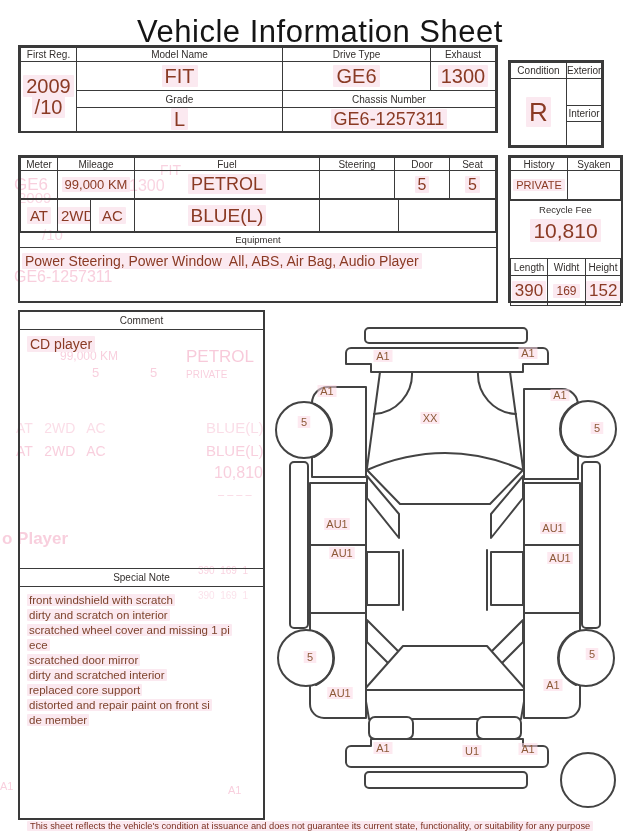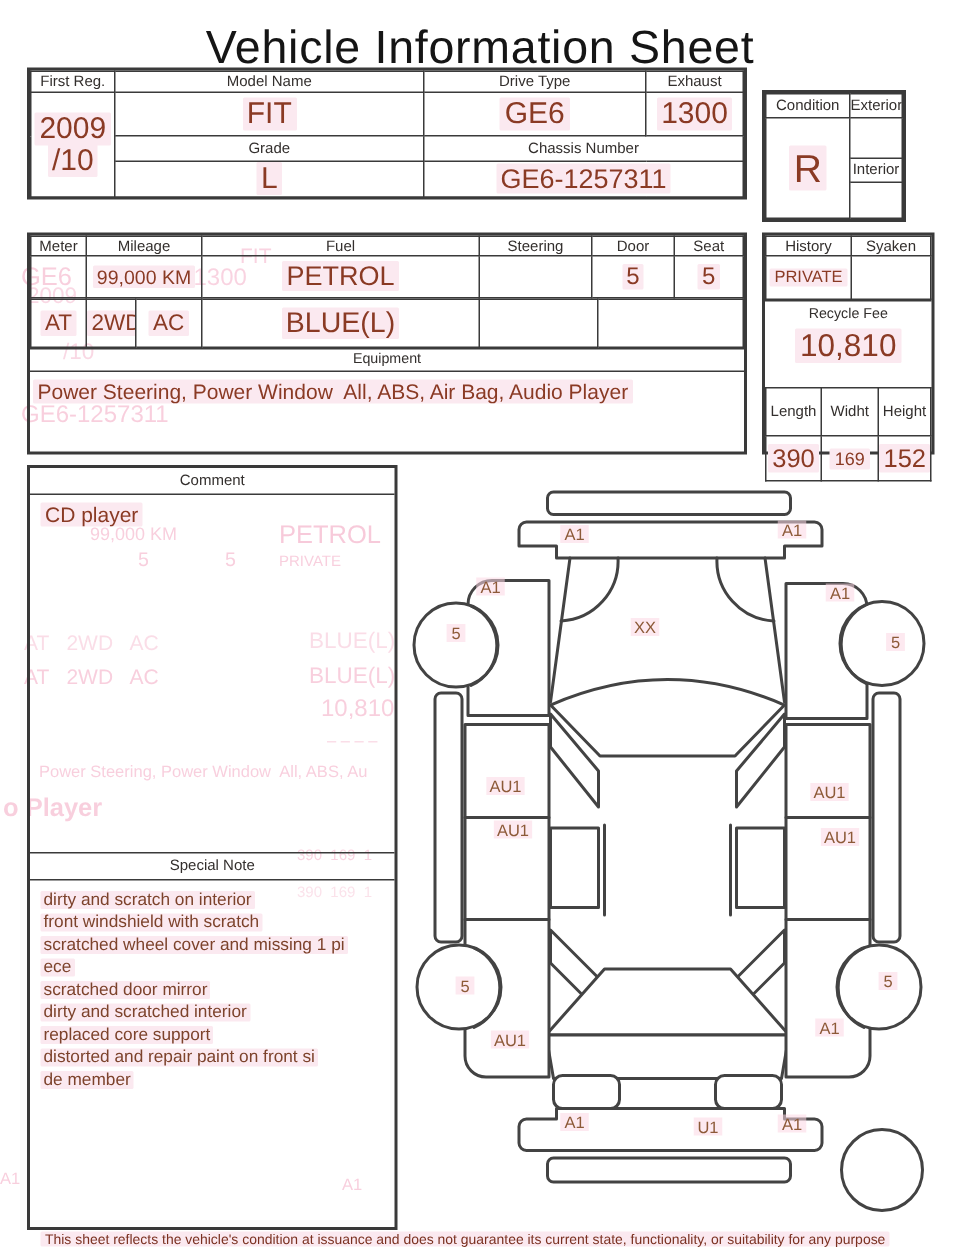--- a/index.html
+++ b/index.html
@@ -57,21 +57,20 @@
       <span class="ghost" style="left: 186px; top: 347px; font-size: 17px; opacity: 0.55;">PETROL</span>
       <span class="ghost" style="left: 92px; top: 365px; font-size: 13px; opacity: 0.5;">5</span>
       <span class="ghost" style="left: 150px; top: 365px; font-size: 13px; opacity: 0.5;">5</span>
       <span class="ghost" style="left: 186px; top: 369px; font-size: 10px; opacity: 0.5;">PRIVATE</span>
       <span class="ghost" style="left: 16px; top: 420px; font-size: 14px; opacity: 0.35;">AT   2WD   AC</span>
       <span class="ghost" style="left: 16px; top: 443px; font-size: 14px; opacity: 0.5;">AT   2WD   AC</span>
       <span class="ghost" style="left: 206px; top: 419px; font-size: 15px; opacity: 0.35;">BLUE(L)</span>
       <span class="ghost" style="left: 206px; top: 442px; font-size: 15px; opacity: 0.5;">BLUE(L)</span>
       <span class="ghost" style="left: 214px; top: 464px; font-size: 16px; opacity: 0.5;">10,810</span>
       <span class="ghost" style="left: 218px; top: 488px; font-size: 11px; opacity: 0.45;">– – – –</span>
-      <span class="ghost" style="left: 26px; top: 509px; font-size: 11px; opacity: 0.5;">Power Steering, Power Window  All, ABS, Au</span>
       <span class="ghost" style="left: 2px; top: 529px; font-size: 17px; opacity: 0.5; font-weight: bold;">o Player</span>
       <span class="ghost" style="left: 198px; top: 565px; font-size: 10px; opacity: 0.45;">390  169  1</span>
       <span class="ghost" style="left: 198px; top: 590px; font-size: 10px; opacity: 0.3;">390  169  1</span>
       <span class="ghost" style="left: 56px; top: 715px; font-size: 11px; opacity: 0.5;">A1</span>
       <span class="ghost" style="left: 228px; top: 784px; font-size: 11px; opacity: 0.5;">A1</span>
       <span class="ghost" style="left: 0px; top: 780px; font-size: 11px; opacity: 0.5;">A1</span>
     </div>
 
   <div class="box" style="left:18px;top:45px;width:480px;height:88px;">
     <table style="height:100%;">
@@ -208,43 +207,43 @@
       <div class="lbl" style="font-size:9.5px;padding-top:3px;">Recycle Fee</div>
       <div class="val v-xl" style="padding-top:4px;"><span class="hl">10,810</span></div>
     </div>
     <table style="border-top:1px solid #3a3a3a;">
       <colgroup>
           <col style="width:37px">
           <col style="width:38px">
           <col>
         </colgroup>
       <tbody>
-          <tr style="height:32px;">
+          <tr style="height:17px;">
         <td class="lbl">Length</td>
         <td class="lbl">Widht</td>
         <td class="lbl">Height</td>
       </tr>
       <tr style="height:30px;">
         <td class="val" style="font-size:17px;"><span class="hl">390</span></td>
         <td class="val" style="font-size:12px;"><span class="hl">169</span></td>
         <td class="val" style="font-size:17px;"><span class="hl">152</span></td>
       </tr>
     </tbody>
       </table>
   </div>
 
   <div class="box" style="left:18px;top:310px;width:247px;height:510px;">
     <div class="sec-hdr" style="border-bottom:1px solid #3a3a3a;">Comment</div>
     <div style="height:238px;padding:5px 7px;box-sizing:border-box;">
       <span class="hl" style="font-size:14px;color:#8a3a24;">CD player</span>
     </div>
     <div class="sec-hdr" style="border-top:1px solid #3a3a3a;border-bottom:1px solid #3a3a3a;">Special Note</div>
     <div style="padding:6px 2px 0 7px;">
+        <div class="note-line"><span class="hl">front windshield with scratch</span></div>
         <div class="note-line"><span class="hl">dirty and scratch on interior</span></div>
-        <div class="note-line"><span class="hl">front windshield with scratch</span></div>
         <div class="note-line"><span class="hl">scratched wheel cover and missing 1 pi</span></div>
         <div class="note-line"><span class="hl">ece</span></div>
         <div class="note-line"><span class="hl">scratched door mirror</span></div>
         <div class="note-line"><span class="hl">dirty and scratched interior</span></div>
         <div class="note-line"><span class="hl">replaced core support</span></div>
         <div class="note-line"><span class="hl">distorted and repair paint on front si</span></div>
         <div class="note-line"><span class="hl">de member</span></div>
       </div>
   </div>
 

